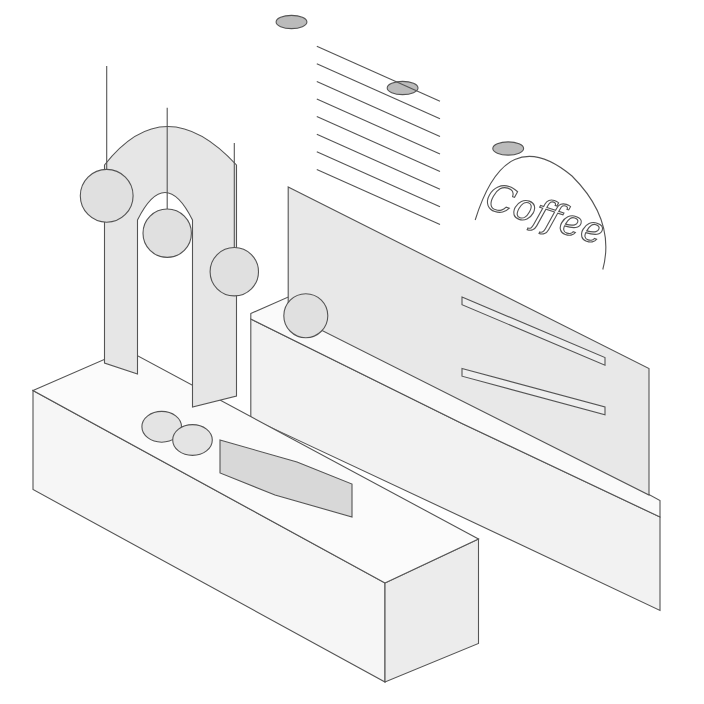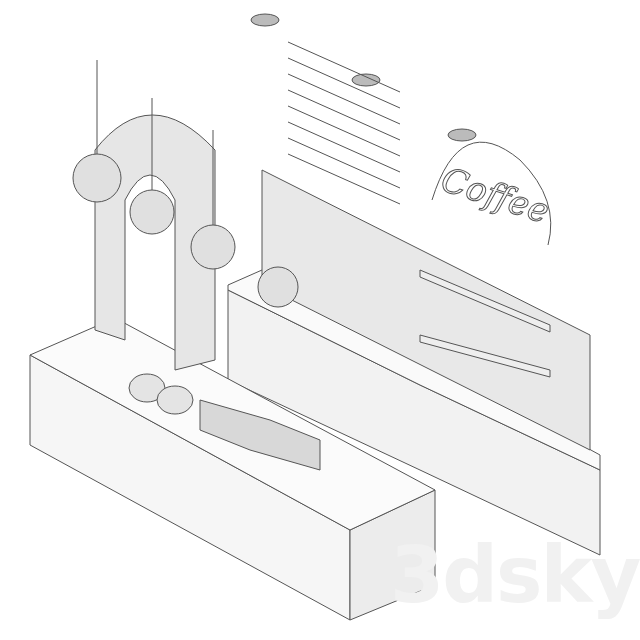--- a/index.html
+++ b/index.html
@@ -54,14 +54,13 @@
         <line x1="288" y1="74" x2="400" y2="124"></line>
           <line x1="288" y1="90" x2="400" y2="140"></line>
         <line x1="288" y1="106" x2="400" y2="156"></line>
           <line x1="288" y1="122" x2="400" y2="172"></line>
         <line x1="288" y1="138" x2="400" y2="188"></line>
           <line x1="288" y1="154" x2="400" y2="204"></line>
       </g>
     </g>
   </svg>
   <div class="neon-text">Coffee</div>
-  <div class="watermark">3dsky</div>
 </div>
 
 </body></html>

